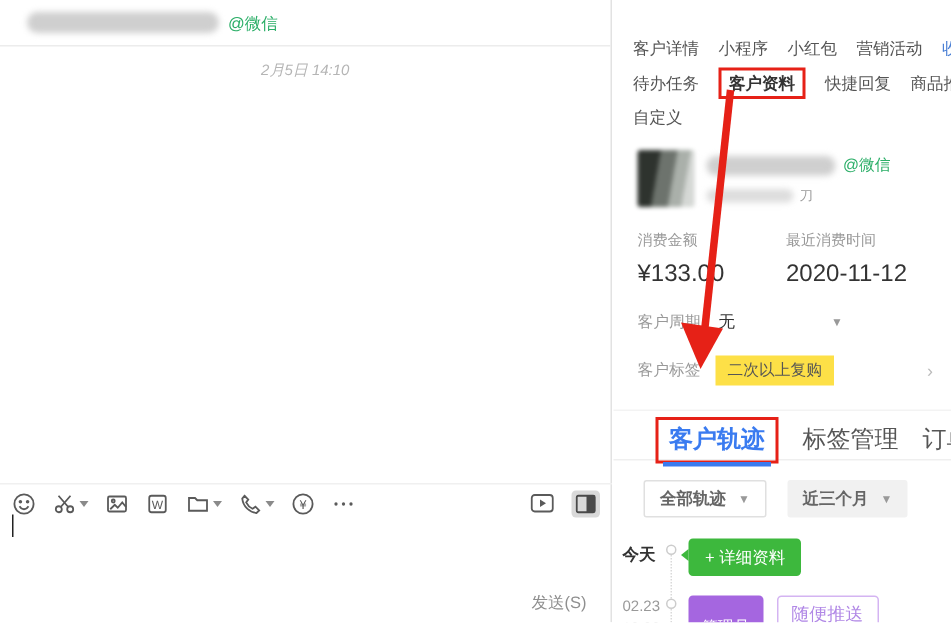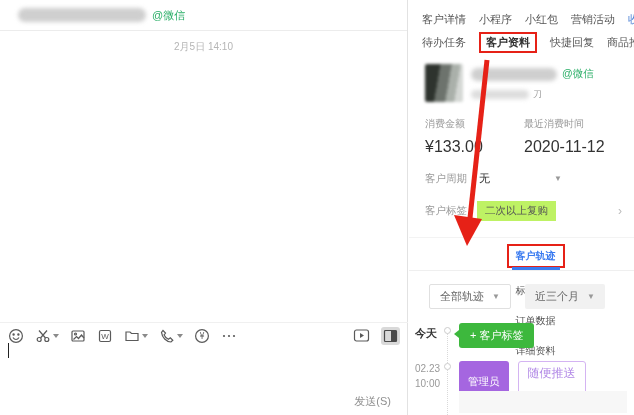--- a/index.html
+++ b/index.html
@@ -13,21 +13,21 @@
 
   
   .chat { position:absolute; left:0; top:0; width:408px; height:415px;
           border-right:1px solid #e2e2e2; background:#fff; }
   .chat-header { height:31px; border-bottom:1px solid #ececec; display:flex;
                  align-items:center; padding-left:18px; gap:6px; }
   .blur-block { background:#cfcfcf; filter:blur(2px); border-radius:7px; display:inline-block; }
   .name-blur { width:128px; height:14px; }
   .wechat-tag { color:#2aae67; font-size:11px; }
 
-  .timestamp { text-align:center; color:#b5b5b5; font-size:10px; margin-top:9px; }
+  .timestamp { text-align:center; color:#b5b5b5; font-size:10px; margin-top:9px;font-style:italic; }
   .bubble { margin:7px 0 0 74px; width:326px; background:#cee4f6; border-radius:3px;
             padding:7px 9px; font-size:9.5px; line-height:1.55; color:#3b3b3b;
             white-space:pre-wrap; letter-spacing:-.2px; }
 
   .chat-toolbar { position:absolute; left:0; top:322px; width:408px; height:26px;
                   border-top:1px solid #f0f0f0; display:flex; align-items:center;
                   padding:0 8px; gap:11px; color:#5a5a5a; }
   .tool { display:flex; align-items:center; gap:2px; cursor:pointer; }
   .caret-down { width:0; height:0; border-left:3px solid transparent;
                 border-right:3px solid transparent; border-top:4px solid #8a8a8a; }
@@ -44,21 +44,21 @@
               color:#fff; font-weight:bold; font-style:italic; font-size:15px;
               display:flex; align-items:center; justify-content:center; border-radius:4px; }
   .ime-bar { background:#d9ecfb; border-radius:3px; display:flex; align-items:center;
              gap:6px; padding:3px 6px; color:#3d79c9; font-size:11px; }
   .ime-bar .glyph { line-height:1; }
 
   
   .panel { position:absolute; left:409px; top:0; width:225px; height:415px; background:#fff; }
   .tabs-row { display:flex; gap:13px; font-size:11px; color:#555; padding-left:3px; }
   .tabs-row .tab { cursor:pointer; white-space:nowrap; }
-  .tabs-wrap { padding:12px 0 0 10px;text-align:center; }
+  .tabs-wrap { padding:25px 0 0 10px;text-align:center; }
   .tabs-row + .tabs-row { margin-top:8px; }
   .tab-boxed { border:2px solid #e62117; padding:1px 5px; font-weight:bold; color:#333; margin:-3px 0; }
   .collapse-tab { color:#4a7fd4; display:flex; align-items:center; gap:3px; }
 
   .profile { margin:14px 0 0 16px; display:flex; gap:8px; }
   .avatar { width:38px; height:38px; border-radius:2px; overflow:hidden;
             background:linear-gradient(100deg,#2e332e 0 35%,#6d736d 35% 60%,#aab0aa 60% 80%,#d5d8d5 80%);
             filter:blur(1.5px); }
   .profile-lines { padding-top:3px; }
   .pname { display:flex; align-items:center; gap:5px; }
@@ -69,35 +69,35 @@
 
   .stats { display:flex; margin-top:15px; padding-left:16px; }
   .stat-c1 { width:99px; } .stat-c2 { width:47px; } .stat-c3 { flex:1; }
   .stat-label { font-size:10px; color:#999; }
   .stat-value { font-size:16px; color:#333; margin-top:7px; }
 
   .field-row { display:flex; align-items:center; margin:15px 10px 0 16px; }
   .field-label { font-size:10.5px; color:#999; }
   .field-value { font-size:11px; color:#333; margin-left:12px; }
   .dd-caret { margin-left:auto; margin-right:62px; font-size:8px; color:#999; }
-  .tag-chip { background:#bef264; color:#555; font-size:10.5px; padding:3px 8px; margin-left:10px; }
+  .tag-chip { background:#fde047; color:#555; font-size:10.5px; padding:3px 8px; margin-left:10px; }
   .row-chevron { margin-left:auto; margin-right:2px; color:#bbb; font-size:12px; }
 
   .sub-tabs { display:flex; align-items:center; gap:16px; margin-top:16px;
               padding:6px 0 0 28px; border-top:1px solid #f3f3f3;
-              border-bottom:1px solid #efefef; height:34px; font-size:10px; color:#555;flex-direction:column; }
+              border-bottom:1px solid #efefef; height:34px; font-size:16px; color:#555; }
   .sub-tab { cursor:pointer; white-space:nowrap; }
   .sub-tab-active-box { border:2px solid #e62117; padding:3px 7px; position:relative; }
   .sub-tab-active { color:#3a7bf0; font-weight:bold; position:relative; }
   .sub-tab-active::after { content:""; position:absolute; left:-4px; right:-4px; bottom:-9px;
                            height:3px; background:#3a7bf0; }
 
   .filters { display:flex; gap:14px; margin:13px 0 0 20px; }
   .filter-chip { display:flex; align-items:center; gap:8px; font-size:11px; color:#666;
-                 padding:4px 10px; cursor:pointer; }
+                 padding:4px 10px; cursor:pointer;font-weight:bold; }
   .filter-outline { border:1px solid #e0e0e0; border-radius:2px; }
   .filter-gray { background:#f1f1f1; border-radius:2px; }
   .filter-chip .dd { font-size:8px; color:#999; }
 
   .timeline { position:relative; margin-top:14px; height:120px; }
   .tl-dotline { position:absolute; left:38px; top:8px; bottom:-10px;
                 border-left:1px dotted #d9d9d9; }
   .tl-dot { position:absolute; left:35px; width:7px; height:7px; border:1px solid #ccc;
             border-radius:50%; background:#fff; }
   .tl-date { position:absolute; left:6px; font-size:11px; color:#333; font-weight:bold; }
@@ -266,20 +266,23 @@
           <span>收起</span>
 
         </span>
       </div>
       <div class="tabs-row">
         <span class="tab">待办任务</span>
         <span class="tab tab-boxed">客户资料</span>
         <span class="tab">快捷回复</span>
         <span class="tab">商品推荐</span>
       </div>
+      <div class="tabs-row">
+        <span class="tab">自定义</span>
+      </div>
     </div>
 
     <div class="profile">
       <div class="avatar"></div>
       <div class="profile-lines">
         <div class="pname">
           <span class="blur-block" style="width:86px;height:13px"></span>
           <span class="wechat-tag" style="font-size:10.5px">@微信</span>
         </div>
         <div class="psub">
@@ -331,21 +334,21 @@
         <span class="dd">▼</span>
       </span>
     </div>
 
     <div class="timeline">
       <span class="tl-dotline"></span>
       <span class="tl-dot" style="top:4px"></span>
       <span class="tl-dot" style="top:40px"></span>
 
       <span class="tl-date" style="top:3px">今天</span>
-      <span class="followup-btn">+ 客户标签</span>
+      <span class="followup-btn">+ 详细资料</span>
 
       <span class="tl-date2" style="top:38px">
         <span>02.23</span><br>
         <span>10:00</span>
       </span>
       <span class="badge-row">
         <span class="badge-admin">管理员</span>
         <span class="badge-push">随便推送</span>
       </span>
       <div class="detail-box">

